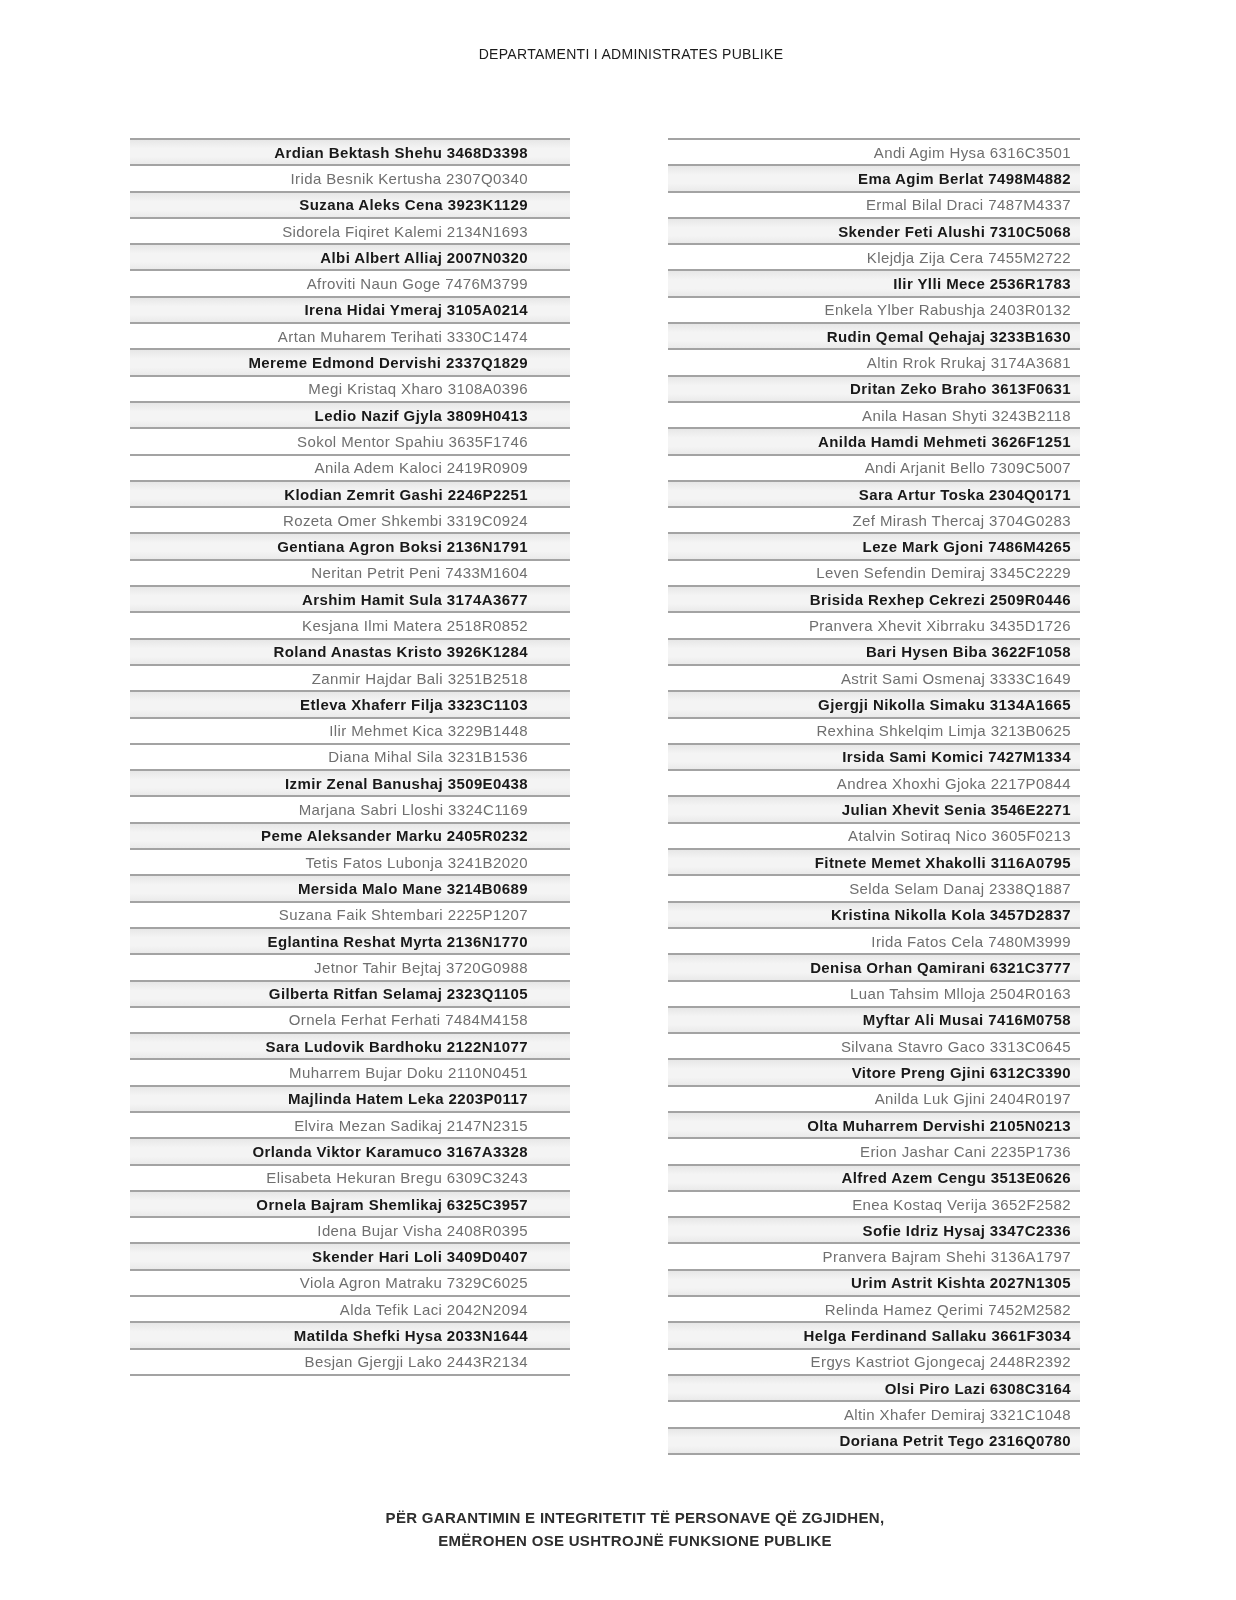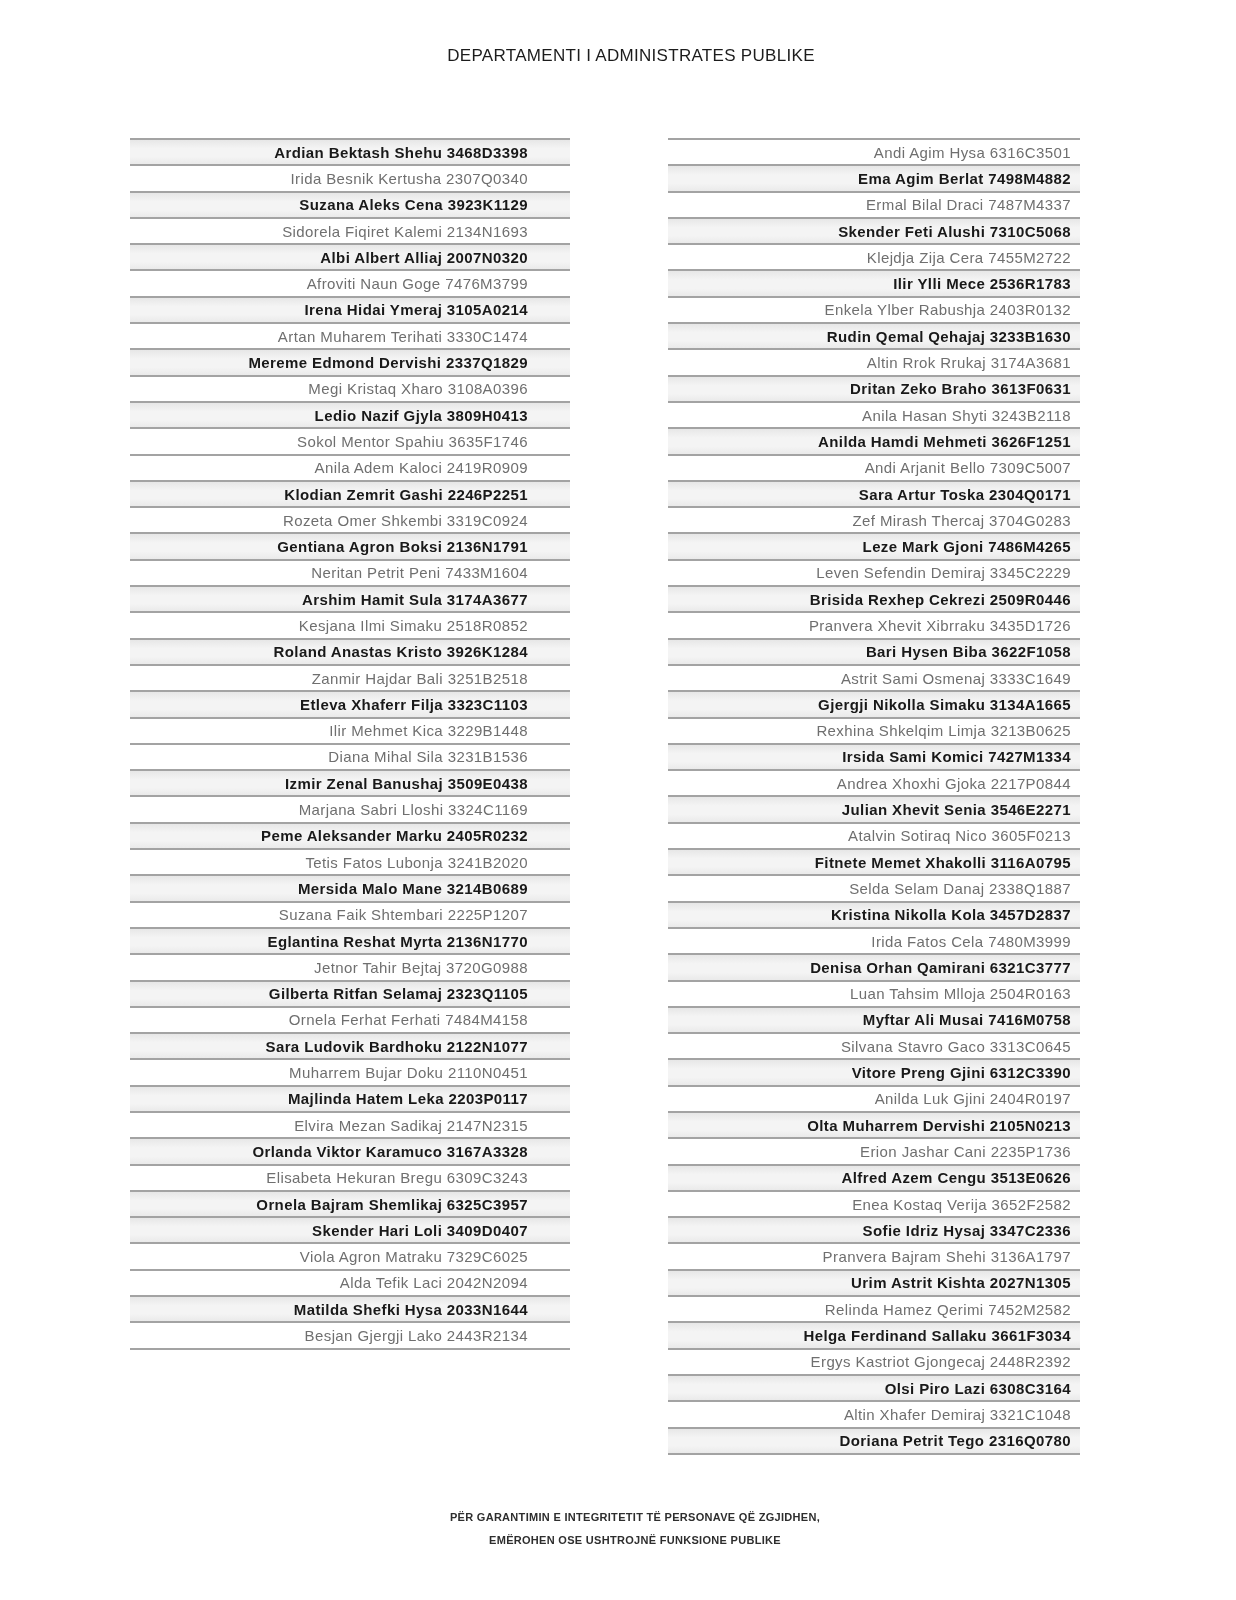--- a/index.html
+++ b/index.html
@@ -10,21 +10,21 @@
     background: #ffffff;
     font-family: "Liberation Sans", sans-serif;
     overflow: hidden;
   }
   .title {
     position: absolute;
     top: 46px;
     left: 26px;
     right: 0;
     text-align: center;
-    font-size: 17px;
+    font-size: 14px;
     letter-spacing: 0.3px;
     color: var(--title-text, #1c1c1c);
   }
   .column {
     position: absolute;
     top: 106px;
     border-bottom: 2px solid var(--row-border, #a3a3a3);
     margin-top: 32px;
   }
   .col-left  { left: 130px; width: 440px; }
@@ -51,21 +51,21 @@
     font-weight: normal;
     color: var(--light-text, #6f6f6f);
     background: #ffffff;
   }
   .footer {
     position: absolute;
     top: 1506px;
     left: 34px;
     right: 0;
     text-align: center;
-    font-size: 11px;
+    font-size: 15px;
     font-weight: bold;
     letter-spacing: 0.3px;
     line-height: 23px;
     color: var(--footer-text, #2e2e2e);
   }
 </style>
 </head>
 <body>
 
 <div class="page">
@@ -120,21 +120,21 @@
       <div class="row row-bold">
         <span class="row-label">Gentiana Agron Boksi 2136N1791</span>
       </div>
       <div class="row row-light">
         <span class="row-label">Neritan Petrit Peni 7433M1604</span>
       </div>
       <div class="row row-bold">
         <span class="row-label">Arshim Hamit Sula 3174A3677</span>
       </div>
       <div class="row row-light">
-        <span class="row-label">Kesjana Ilmi Simaku 2518R0852</span>
+        <span class="row-label">Kesjana Ilmi Matera 2518R0852</span>
       </div>
       <div class="row row-bold">
         <span class="row-label">Roland Anastas Kristo 3926K1284</span>
       </div>
       <div class="row row-light">
         <span class="row-label">Zanmir Hajdar Bali 3251B2518</span>
       </div>
       <div class="row row-bold">
         <span class="row-label">Etleva Xhaferr Filja 3323C1103</span>
       </div>
@@ -187,20 +187,23 @@
         <span class="row-label">Elvira Mezan Sadikaj 2147N2315</span>
       </div>
       <div class="row row-bold">
         <span class="row-label">Orlanda Viktor Karamuco 3167A3328</span>
       </div>
       <div class="row row-light">
         <span class="row-label">Elisabeta Hekuran Bregu 6309C3243</span>
       </div>
       <div class="row row-bold">
         <span class="row-label">Ornela Bajram Shemlikaj 6325C3957</span>
+      </div>
+      <div class="row row-light">
+        <span class="row-label">Idena Bujar Visha 2408R0395</span>
       </div>
       <div class="row row-bold">
         <span class="row-label">Skender Hari Loli 3409D0407</span>
       </div>
       <div class="row row-light">
         <span class="row-label">Viola Agron Matraku 7329C6025</span>
       </div>
       <div class="row row-light">
         <span class="row-label">Alda Tefik Laci 2042N2094</span>
       </div>

